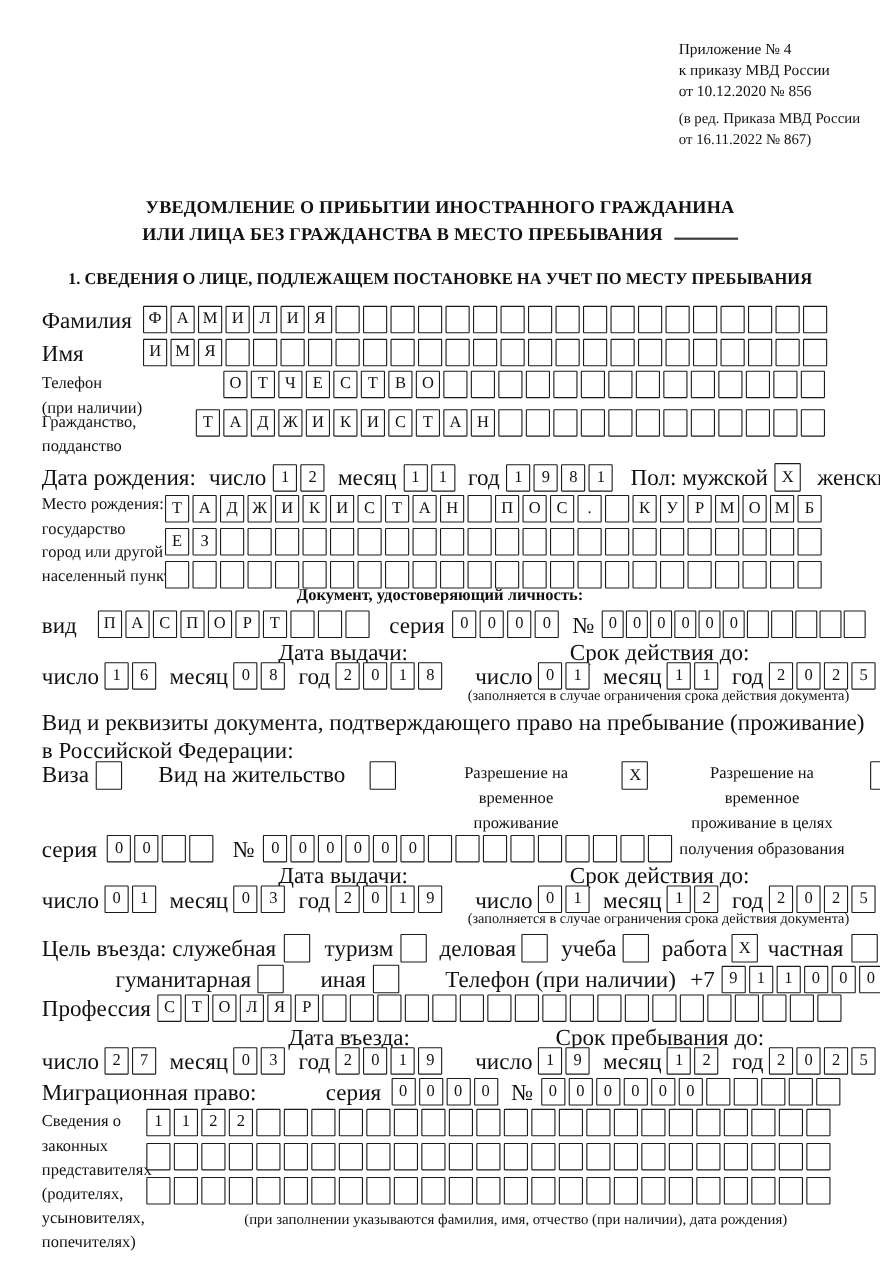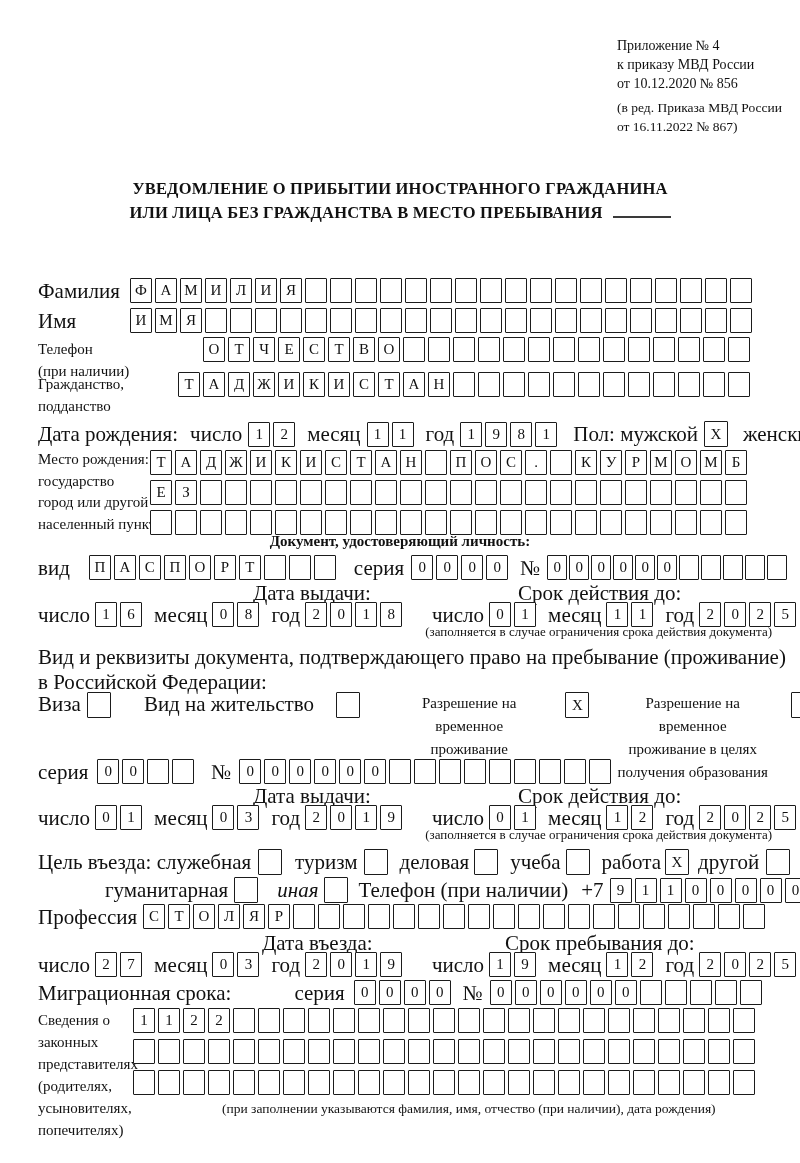--- a/index.html
+++ b/index.html
@@ -40,20 +40,21 @@
     <div>(в ред. Приказа МВД России</div>
     <div>от 16.11.2022 № 867)</div>
   </div>
 
 
   <div class="abs center title-line" style="top:179px;">УВЕДОМЛЕНИЕ О ПРИБЫТИИ ИНОСТРАННОГО ГРАЖДАНИНА</div>
   <div class="abs center title-line" style="top:202px;">
     <span>ИЛИ ЛИЦА БЕЗ ГРАЖДАНСТВА В МЕСТО ПРЕБЫВАНИЯ</span><span class="blank-line"></span>
   </div>
 
+  <div class="abs center bold" style="top:246px;font-size:15px;">1. СВЕДЕНИЯ О ЛИЦЕ, ПОДЛЕЖАЩЕМ ПОСТАНОВКЕ НА УЧЕТ ПО МЕСТУ ПРЕБЫВАНИЯ</div>
 
   <div class="abs row" style="left:38px;top:278px;">
     <span class="lbl" style="width:92px;">Фамилия</span>
     <span class="boxes">
         <span class="cbox">Ф</span>
         <span class="cbox">А</span>
         <span class="cbox">М</span>
         <span class="cbox">И</span>
         <span class="cbox">Л</span>
         <span class="cbox">И</span>
@@ -457,32 +458,32 @@
     <span class="lbl">Цель въезда: служебная</span>
     <span class="cbox chk" style="margin-left:7px;"></span>
     <span class="lbl" style="margin-left:10px;">туризм</span>
     <span class="cbox chk" style="margin-left:6px;"></span>
     <span class="lbl" style="margin-left:9px;">деловая</span>
     <span class="cbox chk" style="margin-left:5px;"></span>
     <span class="lbl" style="margin-left:9px;">учеба</span>
     <span class="cbox chk" style="margin-left:5px;"></span>
     <span class="lbl" style="margin-left:9px;">работа</span>
     <span class="cbox chk" style="margin-left:4px;">X</span>
-    <span class="lbl" style="margin-left:6px;">другой</span>
+    <span class="lbl" style="margin-left:6px;">частная</span>
     <span class="cbox chk" style="margin-left:7px;"></span>
     <span class="lbl" style="margin-left:9px;">транзит</span>
     <span class="cbox chk" style="margin-left:7px;"></span>
   </div>
 
   <div class="abs row" style="left:105px;top:877px;">
     <span class="lbl">гуманитарная</span>
     <span class="cbox chk" style="margin-left:6px;"></span>
-    <span class="lbl" style="margin-left:16px;font-style:italic;">иная</span>
+    <span class="lbl" style="margin-left:30px;">иная</span>
     <span class="cbox chk" style="margin-left:6px;"></span>
-    <span class="lbl" style="margin-left:7px;">Телефон (при наличии)</span>
+    <span class="lbl" style="margin-left:39px;">Телефон (при наличии)</span>
     <span class="lbl" style="margin-left:13px;">+7</span>
     <span class="boxes" style="margin-left:6px;">
         <span class="cbox">9</span>
         <span class="cbox">1</span>
         <span class="cbox">1</span>
         <span class="cbox">0</span>
         <span class="cbox">0</span>
         <span class="cbox">0</span>
         <span class="cbox">0</span>
         <span class="cbox">0</span>
@@ -558,21 +559,21 @@
     <span class="lbl" style="margin-left:9px;">год</span>
     <span class="boxes" style="margin-left:5px;">
         <span class="cbox">2</span>
         <span class="cbox">0</span>
         <span class="cbox">2</span>
         <span class="cbox">5</span>
       </span>
   </div>
 
   <div class="abs row" style="left:38px;top:980px;">
-    <span class="lbl">Миграционная срока:</span>
+    <span class="lbl">Миграционная право:</span>
     <span class="lbl" style="margin-left:63px;">серия</span>
     <span class="boxes" style="margin-left:9px;">
         <span class="cbox">0</span>
         <span class="cbox">0</span>
         <span class="cbox">0</span>
         <span class="cbox">0</span>
       </span>
     <span class="lbl" style="margin-left:9px;">№</span>
     <span class="boxes" style="margin-left:7px;">
         <span class="cbox">0</span>

